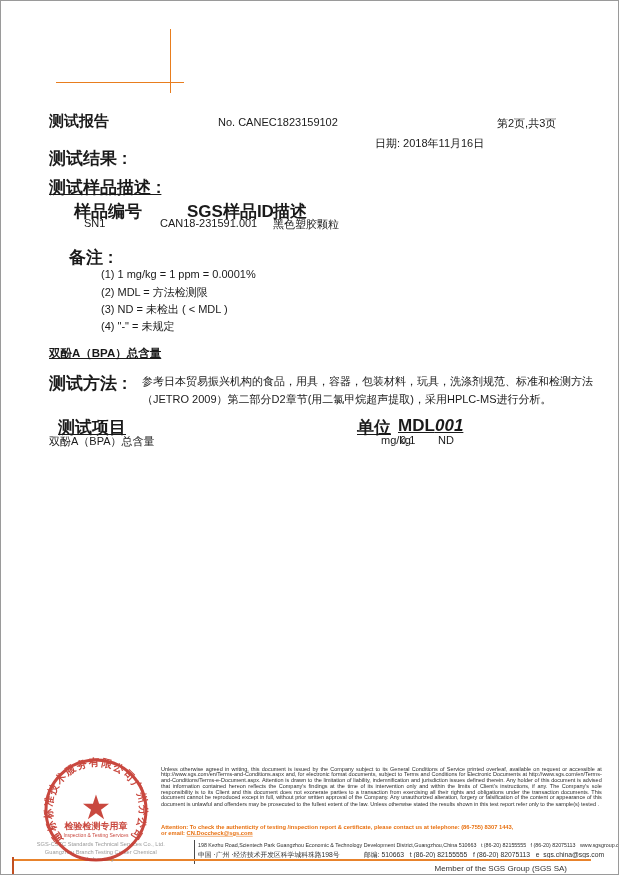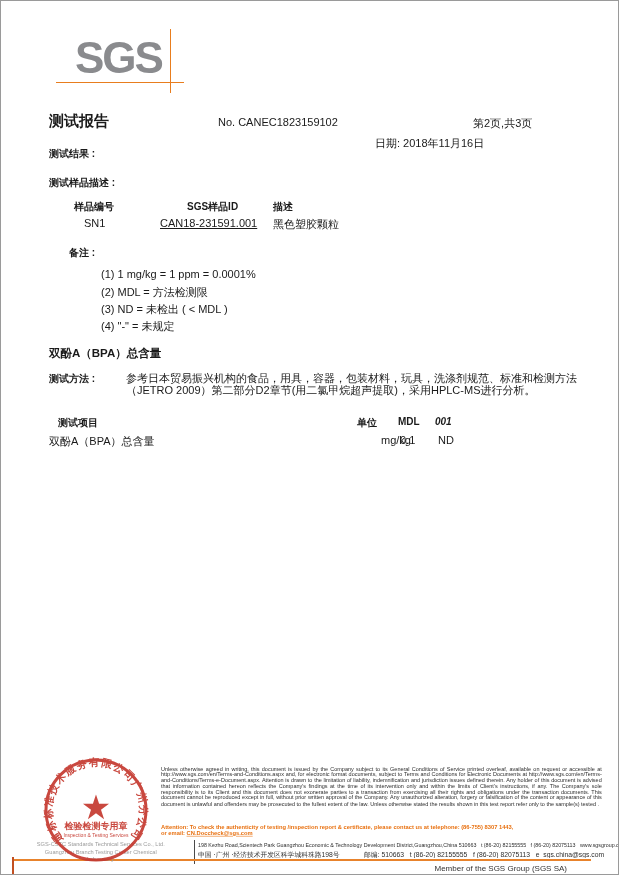--- a/index.html
+++ b/index.html
@@ -12,26 +12,26 @@
 
   
   .logo-text { font-size:44px; font-weight:bold; color:#8a8b8e; letter-spacing:-2px; font-family:"Liberation Sans",sans-serif; }
   .logo-hline { background:#e87d1e; height:1px; }
   .logo-vline { background:#e87d1e; width:1px; }
 
   
   .doc-title { font-size:15px; font-weight:bold; color:#1a1a1a; }
   .hdr { font-size:11px; color:#1a1a1a; }
 
-  .label { font-size:10px; font-weight:bold; color:#1a1a1a; }
-  .ul { }
+  .label { font-size:17px; font-weight:bold; color:#1a1a1a; }
+  .ul { text-decoration:underline; }
   .val { font-size:11px; color:#1a1a1a; }
   .it { font-style:italic; }
 
-  .method-text { white-space:normal; width:467px; font-size:11px; line-height:12px; color:#1a1a1a; }
+  .method-text { white-space:normal; width:467px; font-size:11px; line-height:18px; color:#1a1a1a;margin-left:16px; }
 
   
   .scaled { transform-origin:top left; }
   .legal-wrap { width:442px; height:60px; overflow:visible; }
   .legal { width:780px; font-size:9.7px; line-height:1.06; text-align:justify; color:#2e2e2e; transform:scale(0.565); white-space:normal; }
   .attn { width:780px; font-size:10.2px; line-height:1.12; font-weight:bold; color:#e8700f; transform:scale(0.565); white-space:normal; }
   .attn .email { text-decoration:underline; }
   .company-gray { width:240px; font-size:9.6px; line-height:1.38; text-align:center; color:#9b9b9b; transform:scale(0.59); white-space:normal; }
   .addr-en { font-size:8.9px; color:#2e2e2e; transform:scale(0.6); white-space:pre; }
   .addr-cn { font-size:11.3px; color:#2e2e2e; transform:scale(0.6); white-space:pre; }
@@ -40,39 +40,38 @@
   .orange-rule { background:#e8832c; }
   .crop-mark { background:#c25022; }
 
   .stamp { opacity:0.92; }
 </style>
 </head>
 <body>
 
 <div class="page">
 
-  <div class="abs logo-text" style="left:74px; top:32px;">SGS</div>
   <div class="abs logo-hline" style="left:55px; top:81px; width:128px;"></div>
   <div class="abs logo-vline" style="left:169px; top:28px; height:64px;"></div>
 
   <div class="abs doc-title" style="left:48px; top:111px;">测试报告</div>
   <div class="abs hdr" style="left:217px; top:115px;">No. CANEC1823159102</div>
   <div class="abs hdr" style="left:374px; top:115px;margin-top:20px;">日期: 2018年11月16日</div>
-  <div class="abs hdr" style="left:472px; top:115px;">第2页,共3页</div>
+  <div class="abs hdr" style="left:496px; top:115px;">第2页,共3页</div>
 
   <div class="abs label" style="left:48px; top:146px;">测试结果 :</div>
 
   <div class="abs label ul" style="left:48px; top:175px;">测试样品描述 :</div>
 
   <div class="abs label" style="left:73px; top:199px;">样品编号</div>
   <div class="abs label" style="left:186px; top:199px;">SGS样品ID</div>
   <div class="abs label" style="left:272px; top:199px;">描述</div>
 
   <div class="abs val" style="left:83px; top:216px;">SN1</div>
-  <div class="abs val" style="left:159px; top:216px;text-decoration:underline;">CAN18-231591.001</div>
+  <div class="abs val" style="left:159px; top:216px;">CAN18-231591.001</div>
   <div class="abs val" style="left:272px; top:216px;">黑色塑胶颗粒</div>
 
   <div class="abs label" style="left:48px; top:245px;margin-left:20px;">备注 :</div>
   <div class="abs val" style="left:100px; top:267px;">(1) 1 mg/kg = 1 ppm = 0.0001%</div>
   <div class="abs val" style="left:100px; top:284px;text-align:center;">(2) MDL = 方法检测限</div>
   <div class="abs val" style="left:100px; top:301px;">(3) ND = 未检出 ( &lt; MDL )</div>
   <div class="abs val" style="left:100px; top:318px;">(4) "-" = 未规定</div>
 
   <div class="abs label ul" style="left:48px; top:345px; font-size:11.5px;">双酚A（BPA）总含量</div>
 

